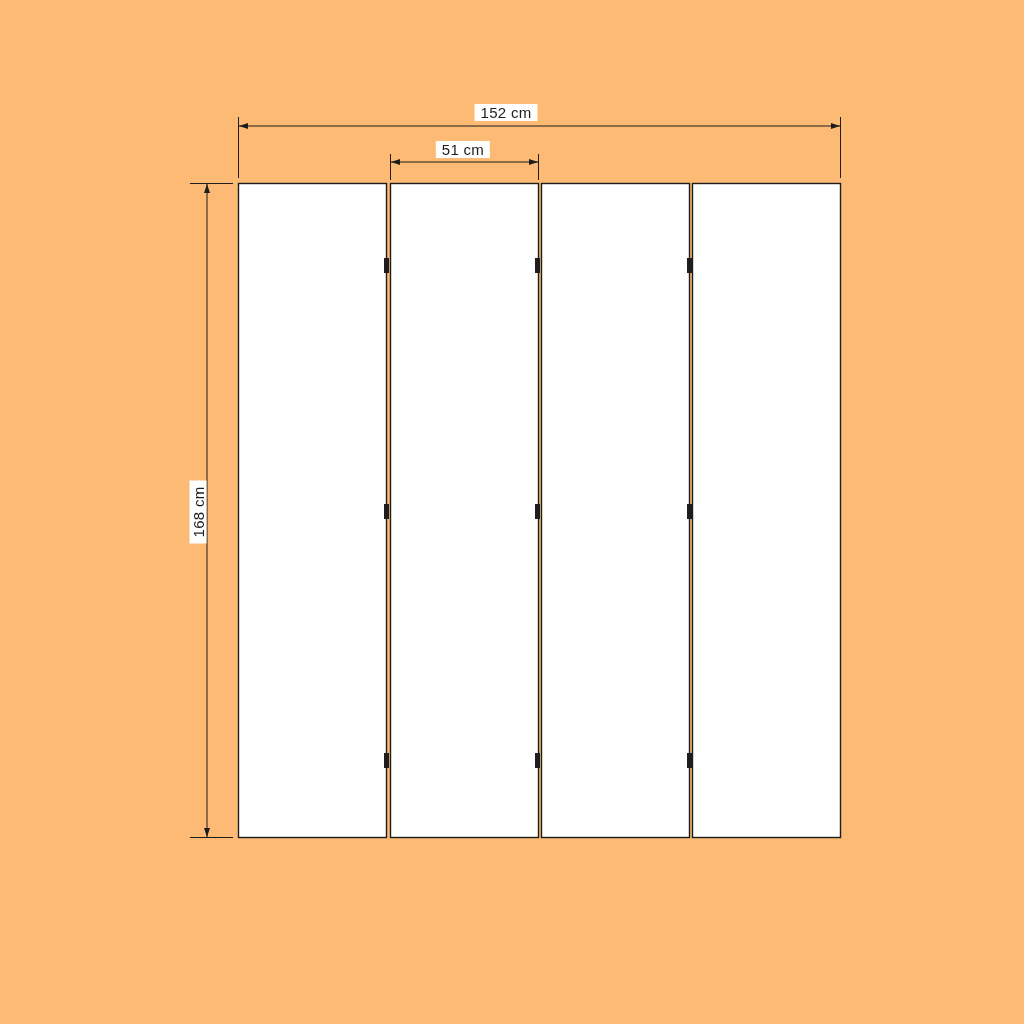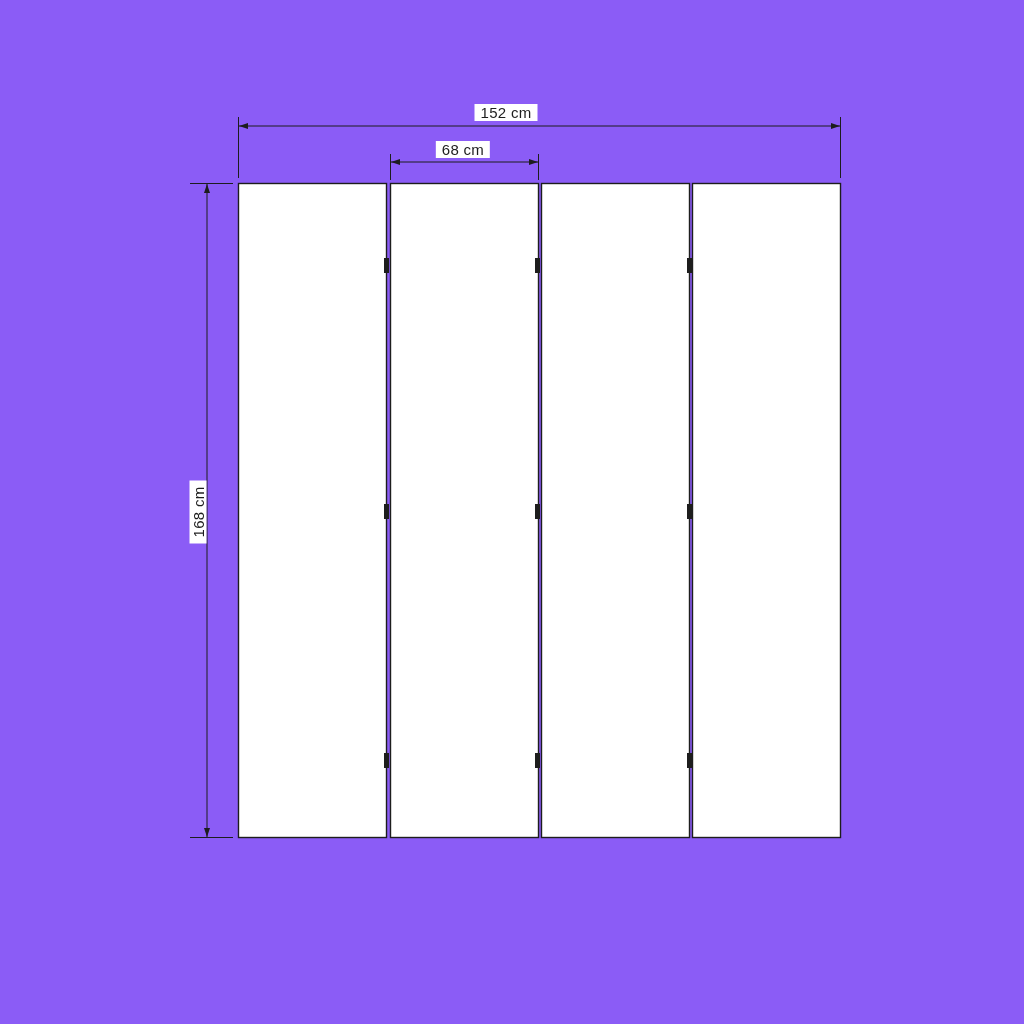--- a/index.html
+++ b/index.html
@@ -11,21 +11,21 @@
     width: 1024px;
     height: 1024px;
     font-family: "Liberation Sans", sans-serif;
     color: #1a1a1a;
     overflow: hidden;
   }
   #stage {
     position: relative;
     width: 1024px;
     height: 1024px;
-    background: #8b5cf6;
+    background: #fdba74;
   }
   #diagram-svg {
     position: absolute;
     left: 0;
     top: 0;
   }
   .dim-label {
     position: absolute;
     font-size: 15px;
     letter-spacing: 0.3px;
@@ -103,17 +103,17 @@
     <g>
       <line x1="233" y1="183.5" x2="190" y2="183.5" stroke="#1d1d1d" stroke-width="1"></line>
       <line x1="233" y1="837.5" x2="190" y2="837.5" stroke="#1d1d1d" stroke-width="1"></line>
       <line x1="207" y1="184" x2="207" y2="837" stroke="#1d1d1d" stroke-width="1" marker-start="url(#arrow-start)" marker-end="url(#arrow-end)"></line>
     </g>
 
   </svg>
 
   <div class="dim-label" id="label-total-width">152 cm</div>
 
-  <div class="dim-label" id="label-panel-width">68 cm</div>
+  <div class="dim-label" id="label-panel-width">51 cm</div>
 
   <div class="dim-label" id="label-height">168 cm</div>
 
 </div>
 
 </body></html>

